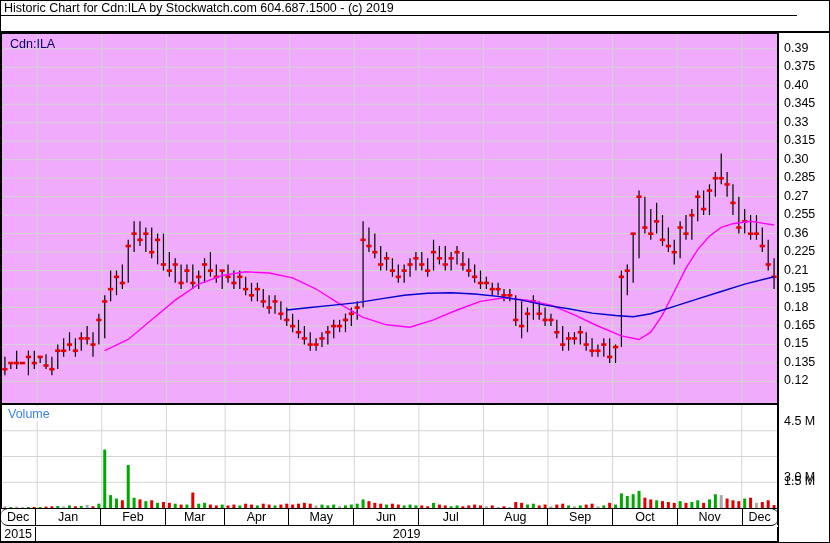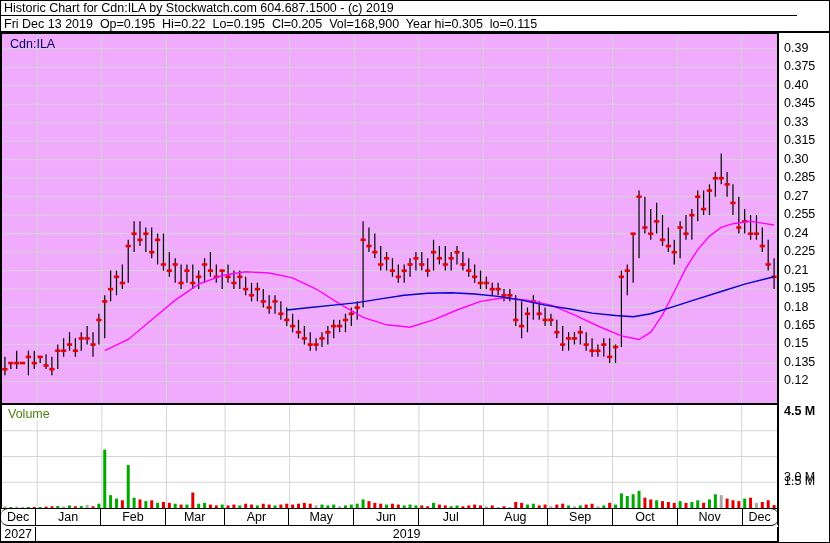--- a/index.html
+++ b/index.html
@@ -8,35 +8,34 @@
     border:1px solid #000;background:#fff;overflow:hidden;
     font-family:"Liberation Sans","DejaVu Sans",sans-serif;color:#000;
   }
   .hline{position:absolute;left:0;width:796px;white-space:pre;font-size:12.5px;line-height:14px;padding-left:3px;box-sizing:border-box;background:#fff;}
   #hline1{top:0;height:15px;border-bottom:1px solid #000;}
   #hline2{top:16px;height:14px;}
   #hdrsep{position:absolute;top:30px;left:0;width:828px;height:0;border-bottom:2px solid #000;}
   #price-pane{position:absolute;top:32px;left:0;width:775px;height:369px;border:1px solid #000;background:#f0abfc;}
   #symbol-label{position:absolute;top:3px;left:8px;font-size:12.5px;color:#000066;}
   #volume-pane{position:absolute;top:403px;left:0;width:775px;height:103px;border:1px solid #000;background:#fff;}
-  #volume-title{position:absolute;top:2px;left:6px;font-size:12.5px;color:#4d7c0f;background:#fff;z-index:2;}
+  #volume-title{position:absolute;top:2px;left:6px;font-size:12.5px;color:#3b82f6;background:#fff;z-index:2;}
   #right-rule{position:absolute;top:32px;left:777px;width:0;height:509px;border-left:1px solid #000;}
   .axis-label{position:absolute;left:783px;font-size:12.5px;line-height:14px;color:#000;}
   #month-strip{position:absolute;top:507px;left:0;width:777px;height:18px;border-top:1px solid #000;border-bottom:1px solid #000;display:flex;box-sizing:border-box;border-radius:7px;}
   .month-cell{height:100%;border-right:1px solid #000;box-sizing:border-box;display:flex;align-items:center;justify-content:center;font-size:12.5px;overflow:hidden;}
   #year-strip{position:absolute;top:526px;left:0;width:777px;height:15px;display:flex;box-sizing:border-box;border-bottom:1px solid #000;}
   .year-cell{height:100%;border-right:1px solid #000;box-sizing:border-box;display:flex;align-items:center;justify-content:center;font-size:12.5px;}
   svg{display:block;}
 </style>
 </head>
 <body>
 
 <div id="frame">
   <div id="hline1" class="hline">Historic Chart for Cdn:ILA by Stockwatch.com 604.687.1500 - (c) 2019</div>
-  <div id="hline2" class="hline">Fri Dec 13 2019  Op=0.195  Hi=0.22  Lo=0.195  Cl=0.205  Vol=168,900  Year hi=0.305  lo=0.115</div>
   <div id="hdrsep"></div>
 
   <div id="price-pane">
     <svg id="price-svg" width="775" height="369">
         <line x1="0" y1="14.784641068447423" x2="775" y2="14.784641068447423" stroke="#d4d4d4" stroke-width="1"></line>
         <line x1="0" y1="33.265442404006706" x2="775" y2="33.265442404006706" stroke="#d4d4d4" stroke-width="1"></line>
         <line x1="0" y1="51.74624373956598" x2="775" y2="51.74624373956598" stroke="#d4d4d4" stroke-width="1"></line>
         <line x1="0" y1="70.22704507512526" x2="775" y2="70.22704507512526" stroke="#d4d4d4" stroke-width="1"></line>
         <line x1="0" y1="88.70784641068447" x2="775" y2="88.70784641068447" stroke="#d4d4d4" stroke-width="1"></line>
         <line x1="0" y1="107.18864774624375" x2="775" y2="107.18864774624375" stroke="#d4d4d4" stroke-width="1"></line>
@@ -338,21 +337,21 @@
       <div class="axis-label" style="top: 39.7846px;">0.39</div>
       <div class="axis-label" style="top: 58.2654px;">0.375</div>
       <div class="axis-label" style="top: 76.7462px;">0.40</div>
       <div class="axis-label" style="top: 95.227px;">0.345</div>
       <div class="axis-label" style="top: 113.708px;">0.33</div>
       <div class="axis-label" style="top: 132.189px;">0.315</div>
       <div class="axis-label" style="top: 150.669px;">0.30</div>
       <div class="axis-label" style="top: 169.15px;">0.285</div>
       <div class="axis-label" style="top: 187.631px;">0.27</div>
       <div class="axis-label" style="top: 206.112px;">0.255</div>
-      <div class="axis-label" style="top: 224.593px;">0.24</div>
+      <div class="axis-label" style="top: 224.593px;">0.36</div>
       <div class="axis-label" style="top: 243.073px;">0.225</div>
       <div class="axis-label" style="top: 261.554px;">0.21</div>
       <div class="axis-label" style="top: 280.035px;">0.195</div>
       <div class="axis-label" style="top: 298.516px;">0.18</div>
       <div class="axis-label" style="top: 316.997px;">0.165</div>
       <div class="axis-label" style="top: 335.477px;">0.15</div>
       <div class="axis-label" style="top: 353.958px;">0.135</div>
       <div class="axis-label" style="top: 372.439px;">0.12</div>
     </div>
 
@@ -503,21 +502,21 @@
         <rect x="741.2083333333334" y="93.55833333333334" width="3" height="9.441666666666668" fill="#00a800"></rect>
         <rect x="747.0795454545455" y="92.7" width="3" height="10.299999999999999" fill="#e00000"></rect>
         <rect x="752.9507575757576" y="97.85" width="3" height="5.1499999999999995" fill="#a8a8a8"></rect>
         <rect x="758.8219696969697" y="96.99166666666667" width="3" height="6.008333333333333" fill="#e00000"></rect>
         <rect x="764.6931818181819" y="95.275" width="3" height="7.725" fill="#e00000"></rect>
         <rect x="770.564393939394" y="100.08166666666666" width="3" height="2.9183333333333334" fill="#e00000"></rect>
       </svg>
   </div>
 
   <div id="volume-axis">
-      <div class="axis-label" style="top: 403px; font-weight: bold;">4.5 M</div>
+      <div class="axis-label" style="top: 413px;">4.5 M</div>
       <div class="axis-label" style="top: 469px; text-align: right;">3.0 M</div>
       <div class="axis-label" style="top: 473.25px;">1.5 M</div>
     </div>
 
   <div id="right-rule"></div>
 
   <div id="month-strip">
       <div class="month-cell" style="width: 4.54545%;">Dec</div>
       <div class="month-cell" style="width: 8.33333%;">Jan</div>
       <div class="month-cell" style="width: 8.33333%;">Feb</div>
@@ -526,16 +525,16 @@
       <div class="month-cell" style="width: 8.33333%;">May</div>
       <div class="month-cell" style="width: 8.33333%;">Jun</div>
       <div class="month-cell" style="width: 8.33333%;">Jul</div>
       <div class="month-cell" style="width: 8.33333%;">Aug</div>
       <div class="month-cell" style="width: 8.33333%;">Sep</div>
       <div class="month-cell" style="width: 8.33333%;">Oct</div>
       <div class="month-cell" style="width: 8.33333%;">Nov</div>
       <div class="month-cell" style="width: 4.54545%;">Dec</div>
     </div>
   <div id="year-strip">
-      <div class="year-cell" style="width: 4.54545%;">2027</div>
+      <div class="year-cell" style="width: 4.54545%;">2015</div>
       <div class="year-cell" style="width: 95.4545%;">2019</div>
     </div>
 </div>
 
 </body></html>

